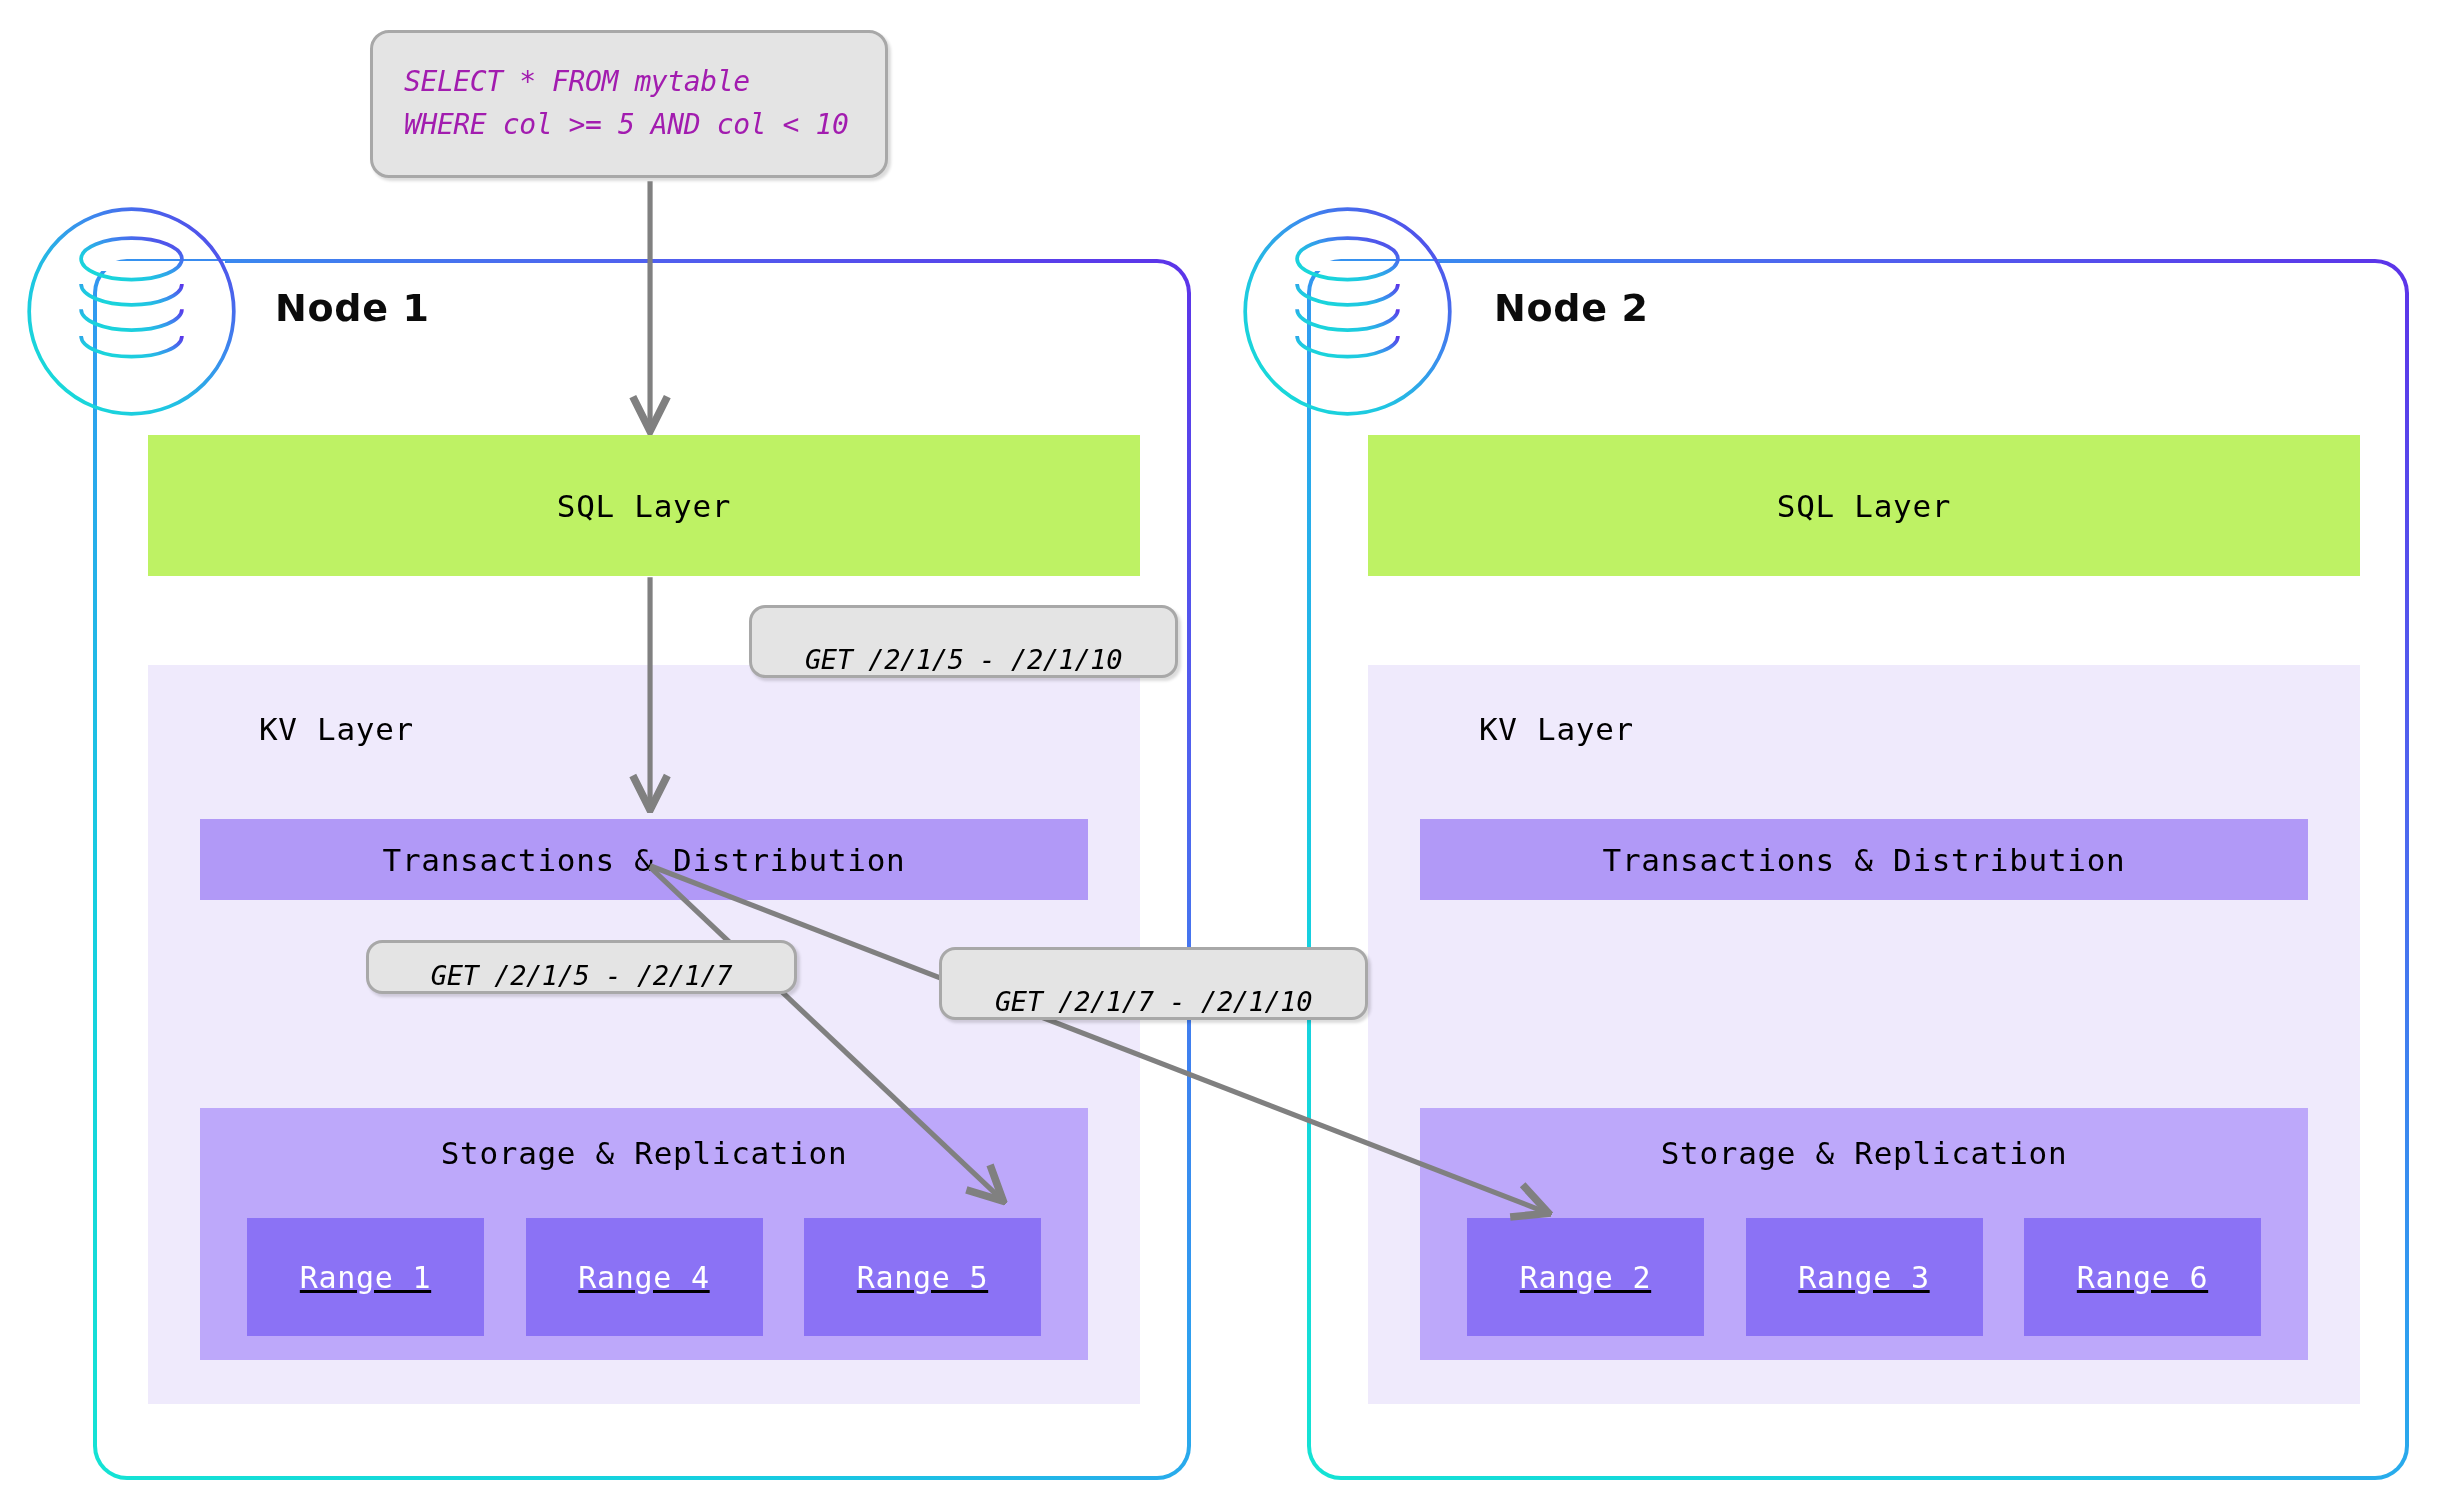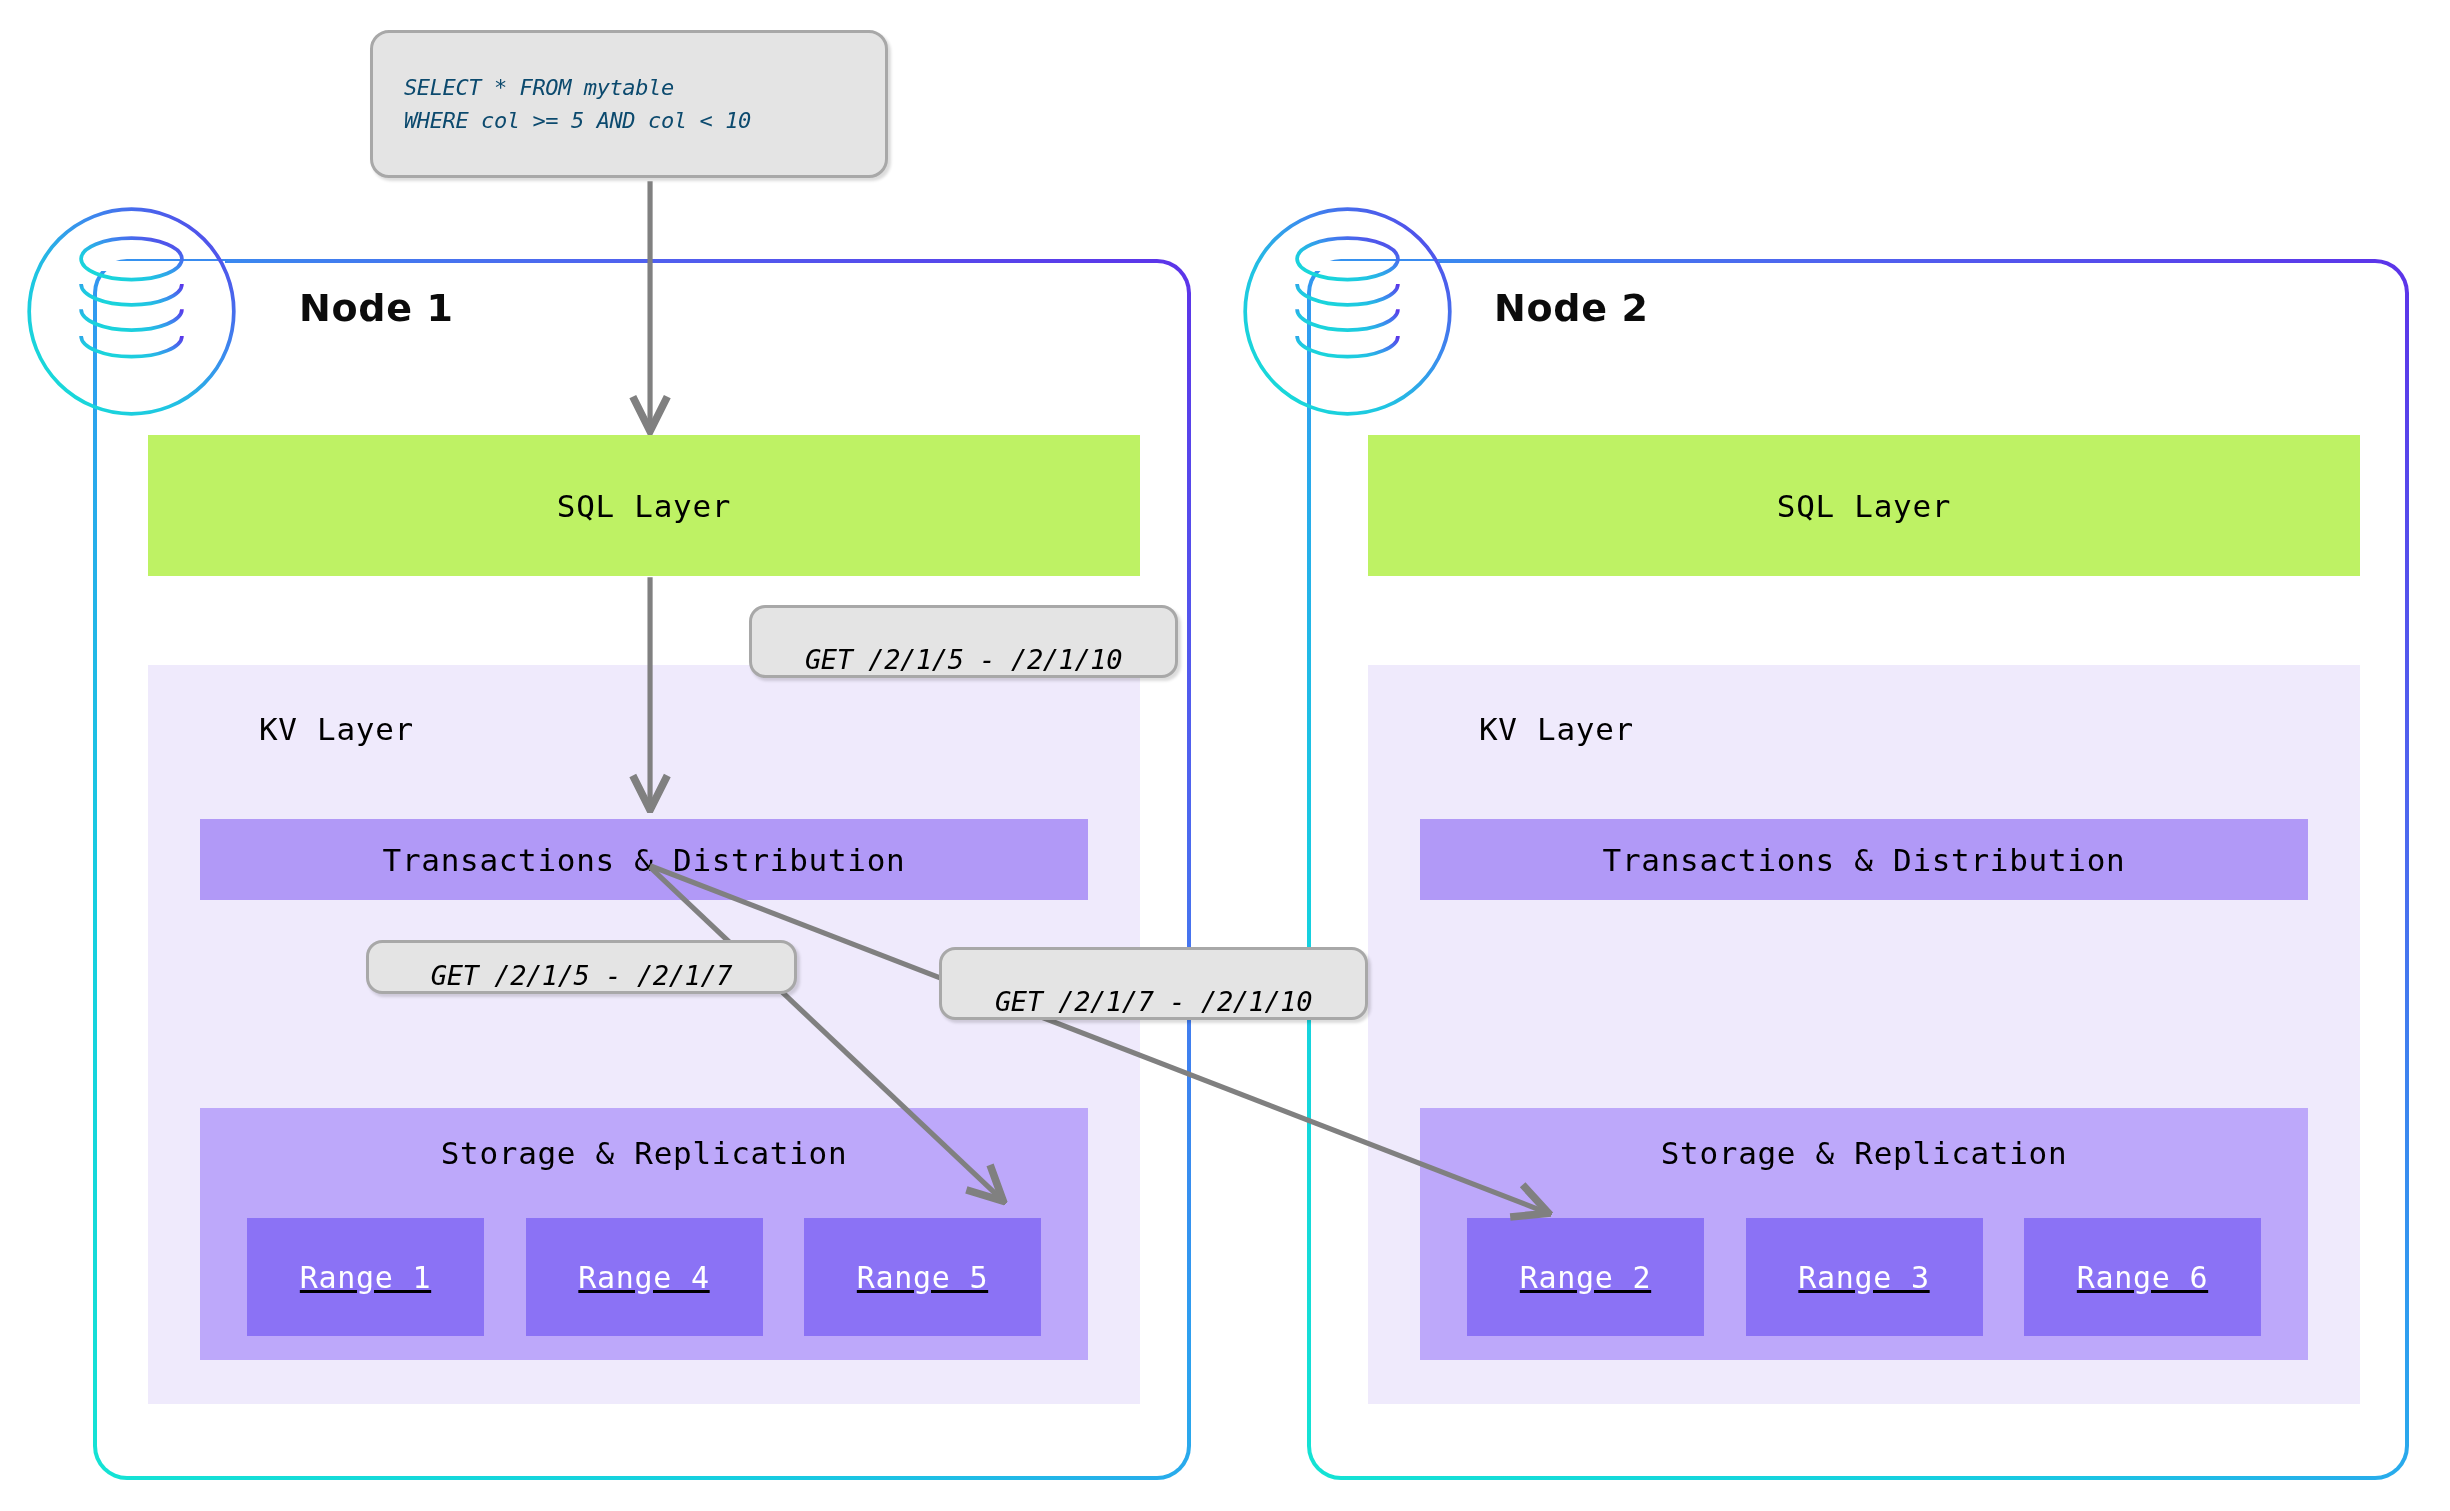--- a/index.html
+++ b/index.html
@@ -31,23 +31,23 @@
     border-radius: 19px;
     box-shadow: 2.2px 3px 3px rgba(0,0,0,0.14);
     display: flex;
     flex-direction: column;
     justify-content: center;
     padding-left: 31px;
   }
   .query-line {
     font-family: "DejaVu Sans Mono", monospace;
     font-style: italic;
-    font-size: 22px;
+    font-size: 28px;
     line-height: 1.52;
-    color: #0c4a6e;
+    color: #a21caf;
     white-space: pre;
     letter-spacing: -0.4px;
   }
 
   
   .node-card {
     position: absolute;
     box-sizing: border-box;
     border-radius: 34px;
     background:
@@ -80,21 +80,21 @@
   .node-title {
     position: absolute;
     font-family: "DejaVu Sans", sans-serif;
     font-weight: bold;
     font-size: 38px;
     color: #0b0b0b;
     letter-spacing: 0.7px;
     z-index: 6;
     white-space: nowrap;
   }
-  #node1-title { left: 275px; top: 286px; margin-left: 24px; }
+  #node1-title { left: 275px; top: 286px; }
   #node2-title { left: 1494px; top: 286px; }
 
   
   .sql-layer {
     position: absolute;
     background: #bef264;
     display: flex;
     align-items: center;
     justify-content: center;
     z-index: 2;

